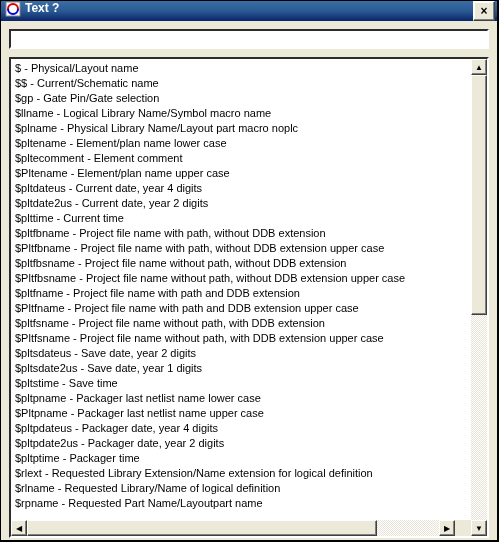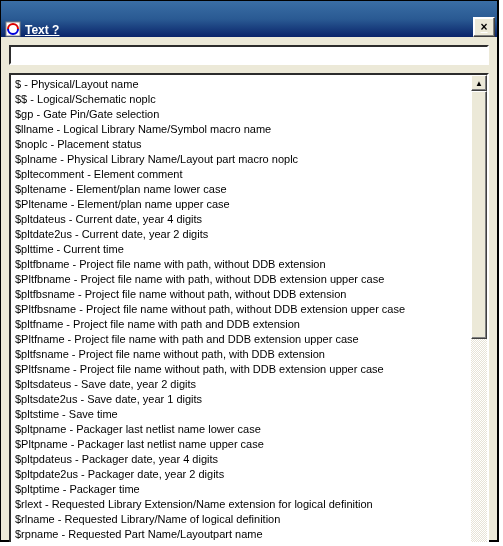--- a/index.html
+++ b/index.html
@@ -18,26 +18,25 @@
     background: #ece9d8;
     position: relative;
     box-sizing: border-box;
     display: flex;
     flex-direction: column;
   }
   .titlebar {
     height: 24px;
     background: linear-gradient(to bottom, #3a6ea5 0%, #2a5a93 50%, #0a246a 100%);
     display: flex;
-    align-items: flex-end;
-    padding: 16px 2px 0 4px;
+    align-items: flex-start;
+    padding: 0 2px 0 4px;
     color: #fff;
     font-weight: bold;
     font-size: 12px;
-    text-decoration: underline;
   }
   .titlebar .icon {
     width: 16px;
     height: 16px;
     margin-right: 4px;
     position: relative;
   }
   .titlebar .icon svg { display:block; }
   .titlebar .title {
     flex: 1;
@@ -183,27 +182,26 @@
   </div>
 
   <div class="client">
 
     <input type="text" class="text-input" value="" style="">
 
     <div class="list-wrap">
       <div style="flex:1;display:flex;flex-direction:column;min-width:0;gap:7px;">
         <div class="list-content" id="list-content">
             <div class="list-item">$ - Physical/Layout name</div>
-            <div class="list-item">$$ - Logical/Schematic noplc</div>
+            <div class="list-item">$$ - Current/Schematic name</div>
             <div class="list-item">$gp - Gate Pin/Gate selection</div>
             <div class="list-item">$llname - Logical Library Name/Symbol macro name</div>
-            <div class="list-item">$noplc - Placement status</div>
             <div class="list-item">$plname - Physical Library Name/Layout part macro noplc</div>
+            <div class="list-item">$pltename - Element/plan name lower case</div>
             <div class="list-item">$pltecomment - Element comment</div>
-            <div class="list-item">$pltename - Element/plan name lower case</div>
             <div class="list-item">$Pltename - Element/plan name upper case</div>
             <div class="list-item">$pltdateus - Current date, year 4 digits</div>
             <div class="list-item">$pltdate2us - Current date, year 2 digits</div>
             <div class="list-item">$plttime - Current time</div>
             <div class="list-item">$pltfbname - Project file name with path, without DDB extension</div>
             <div class="list-item">$Pltfbname - Project file name with path, without DDB extension upper case</div>
             <div class="list-item">$pltfbsname - Project file name without path, without DDB extension</div>
             <div class="list-item">$Pltfbsname - Project file name without path, without DDB extension upper case</div>
             <div class="list-item">$pltfname - Project file name with path and DDB extension</div>
             <div class="list-item">$Pltfname - Project file name with path and DDB extension upper case</div>

